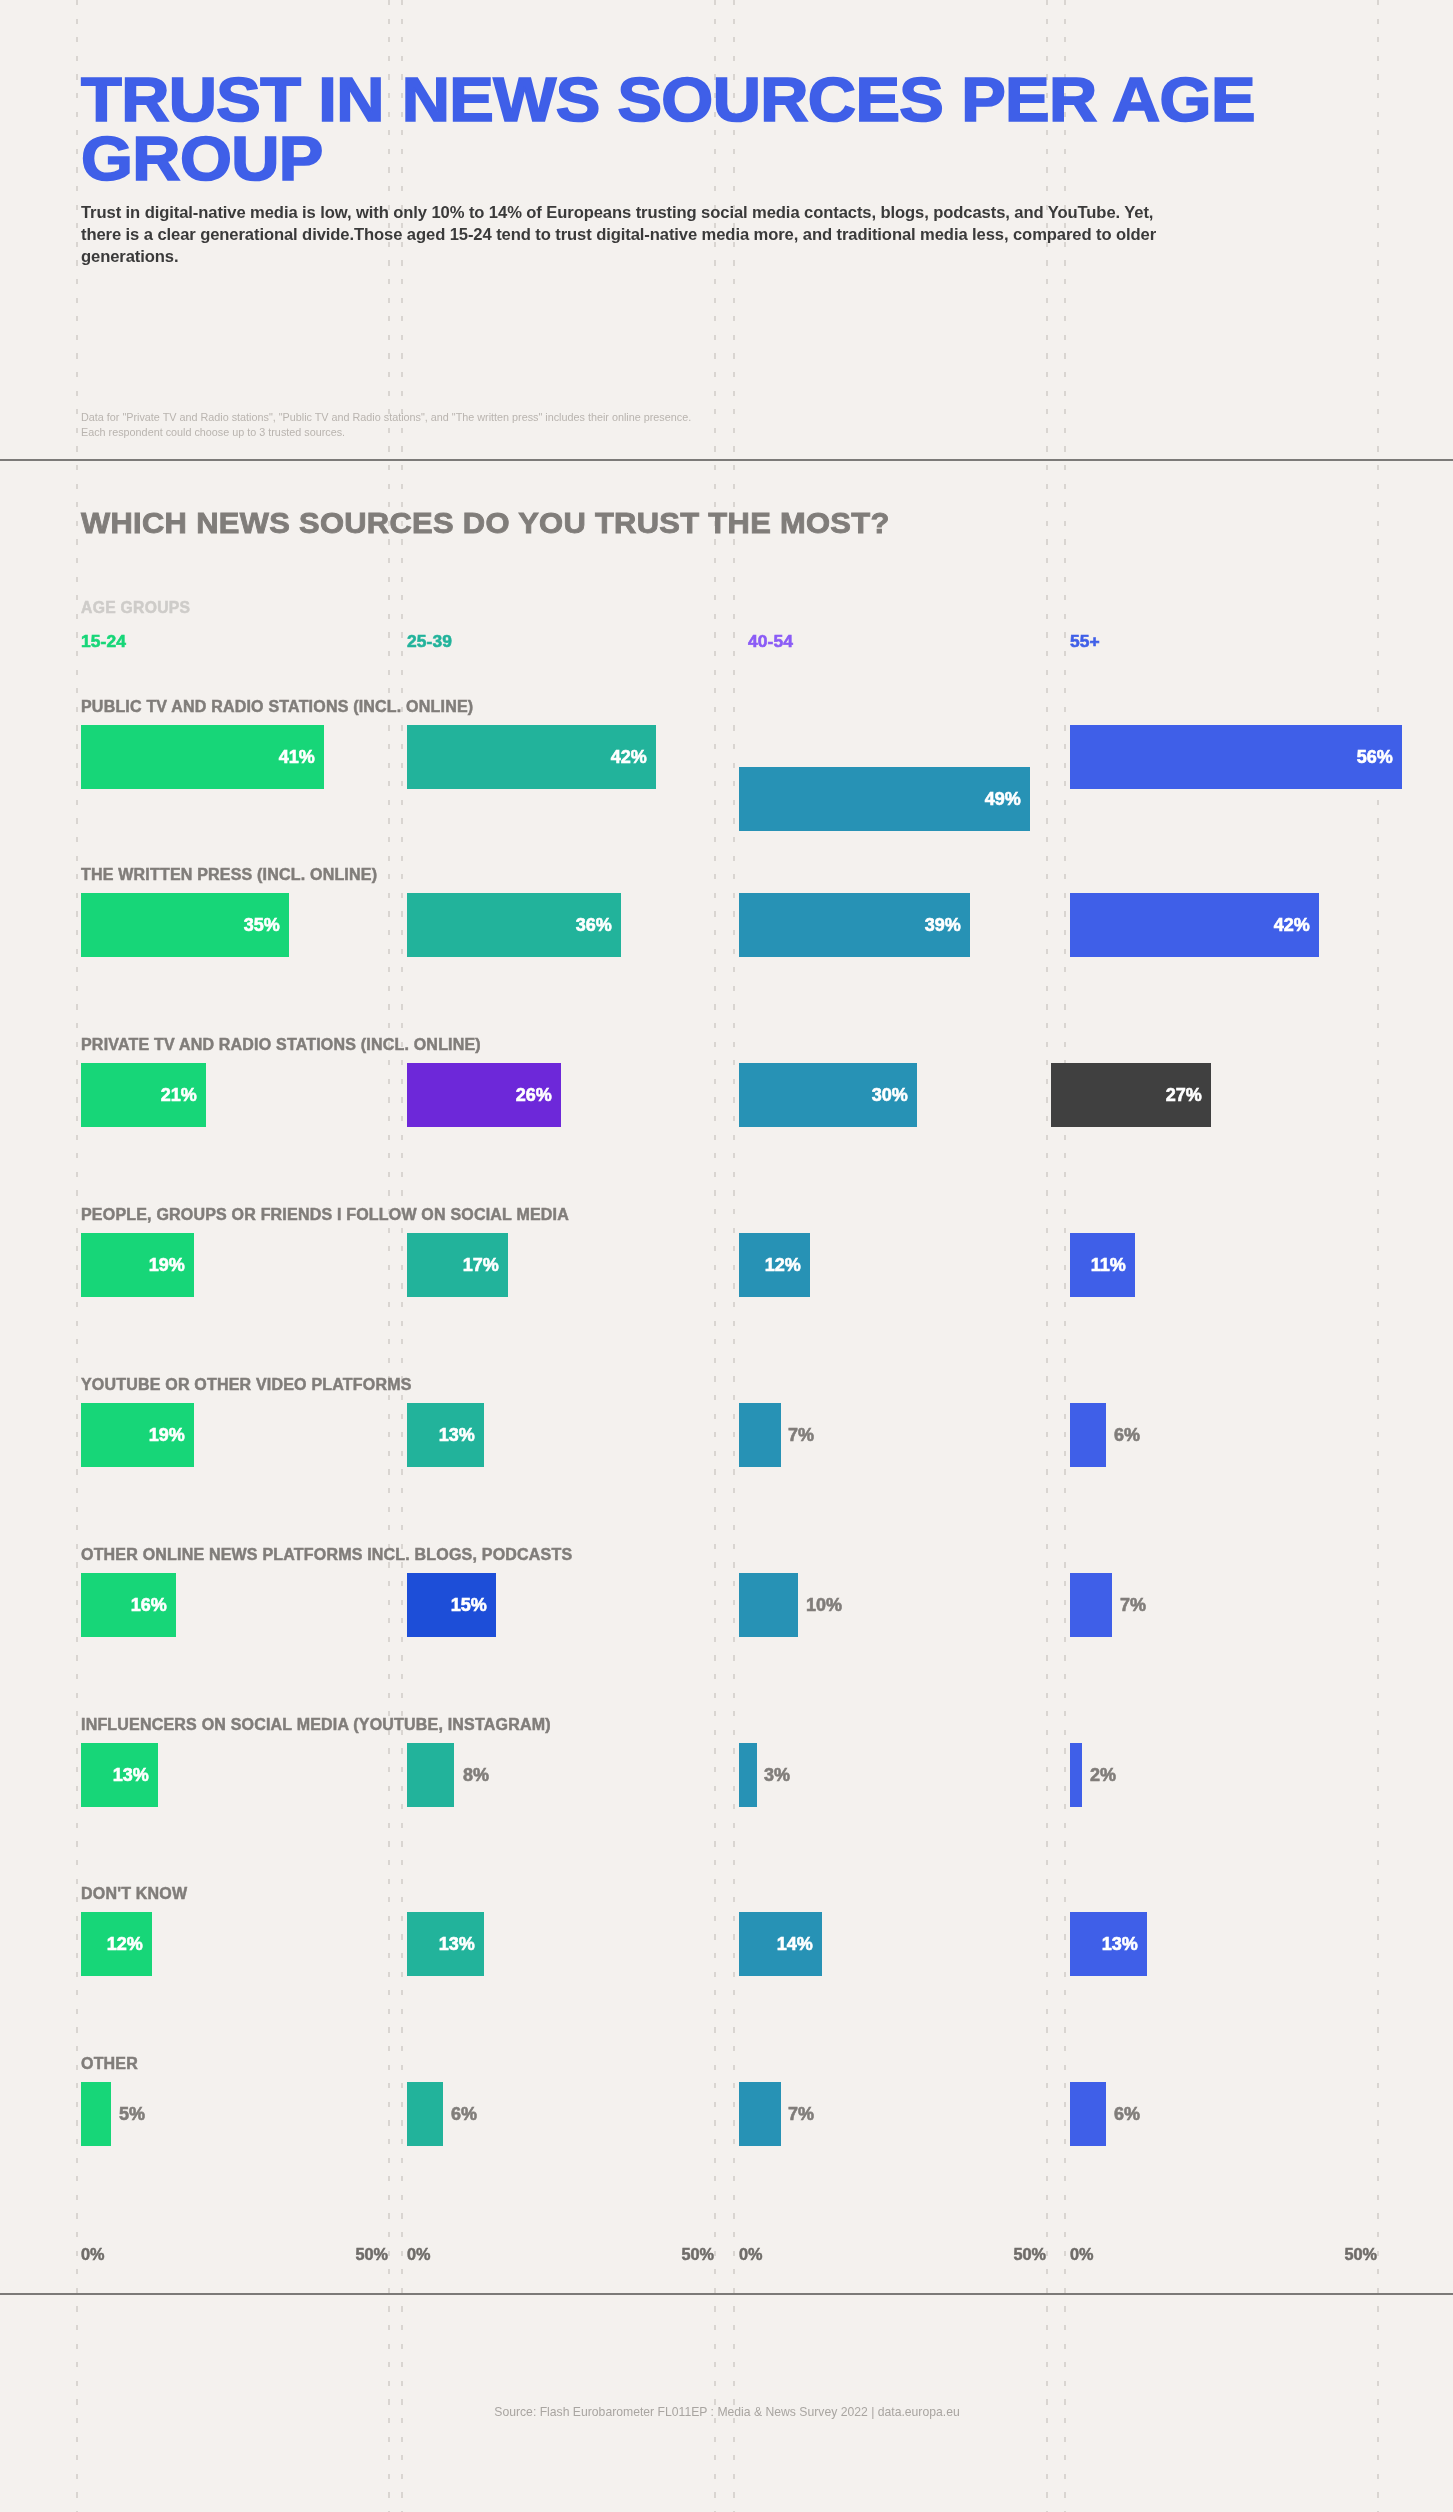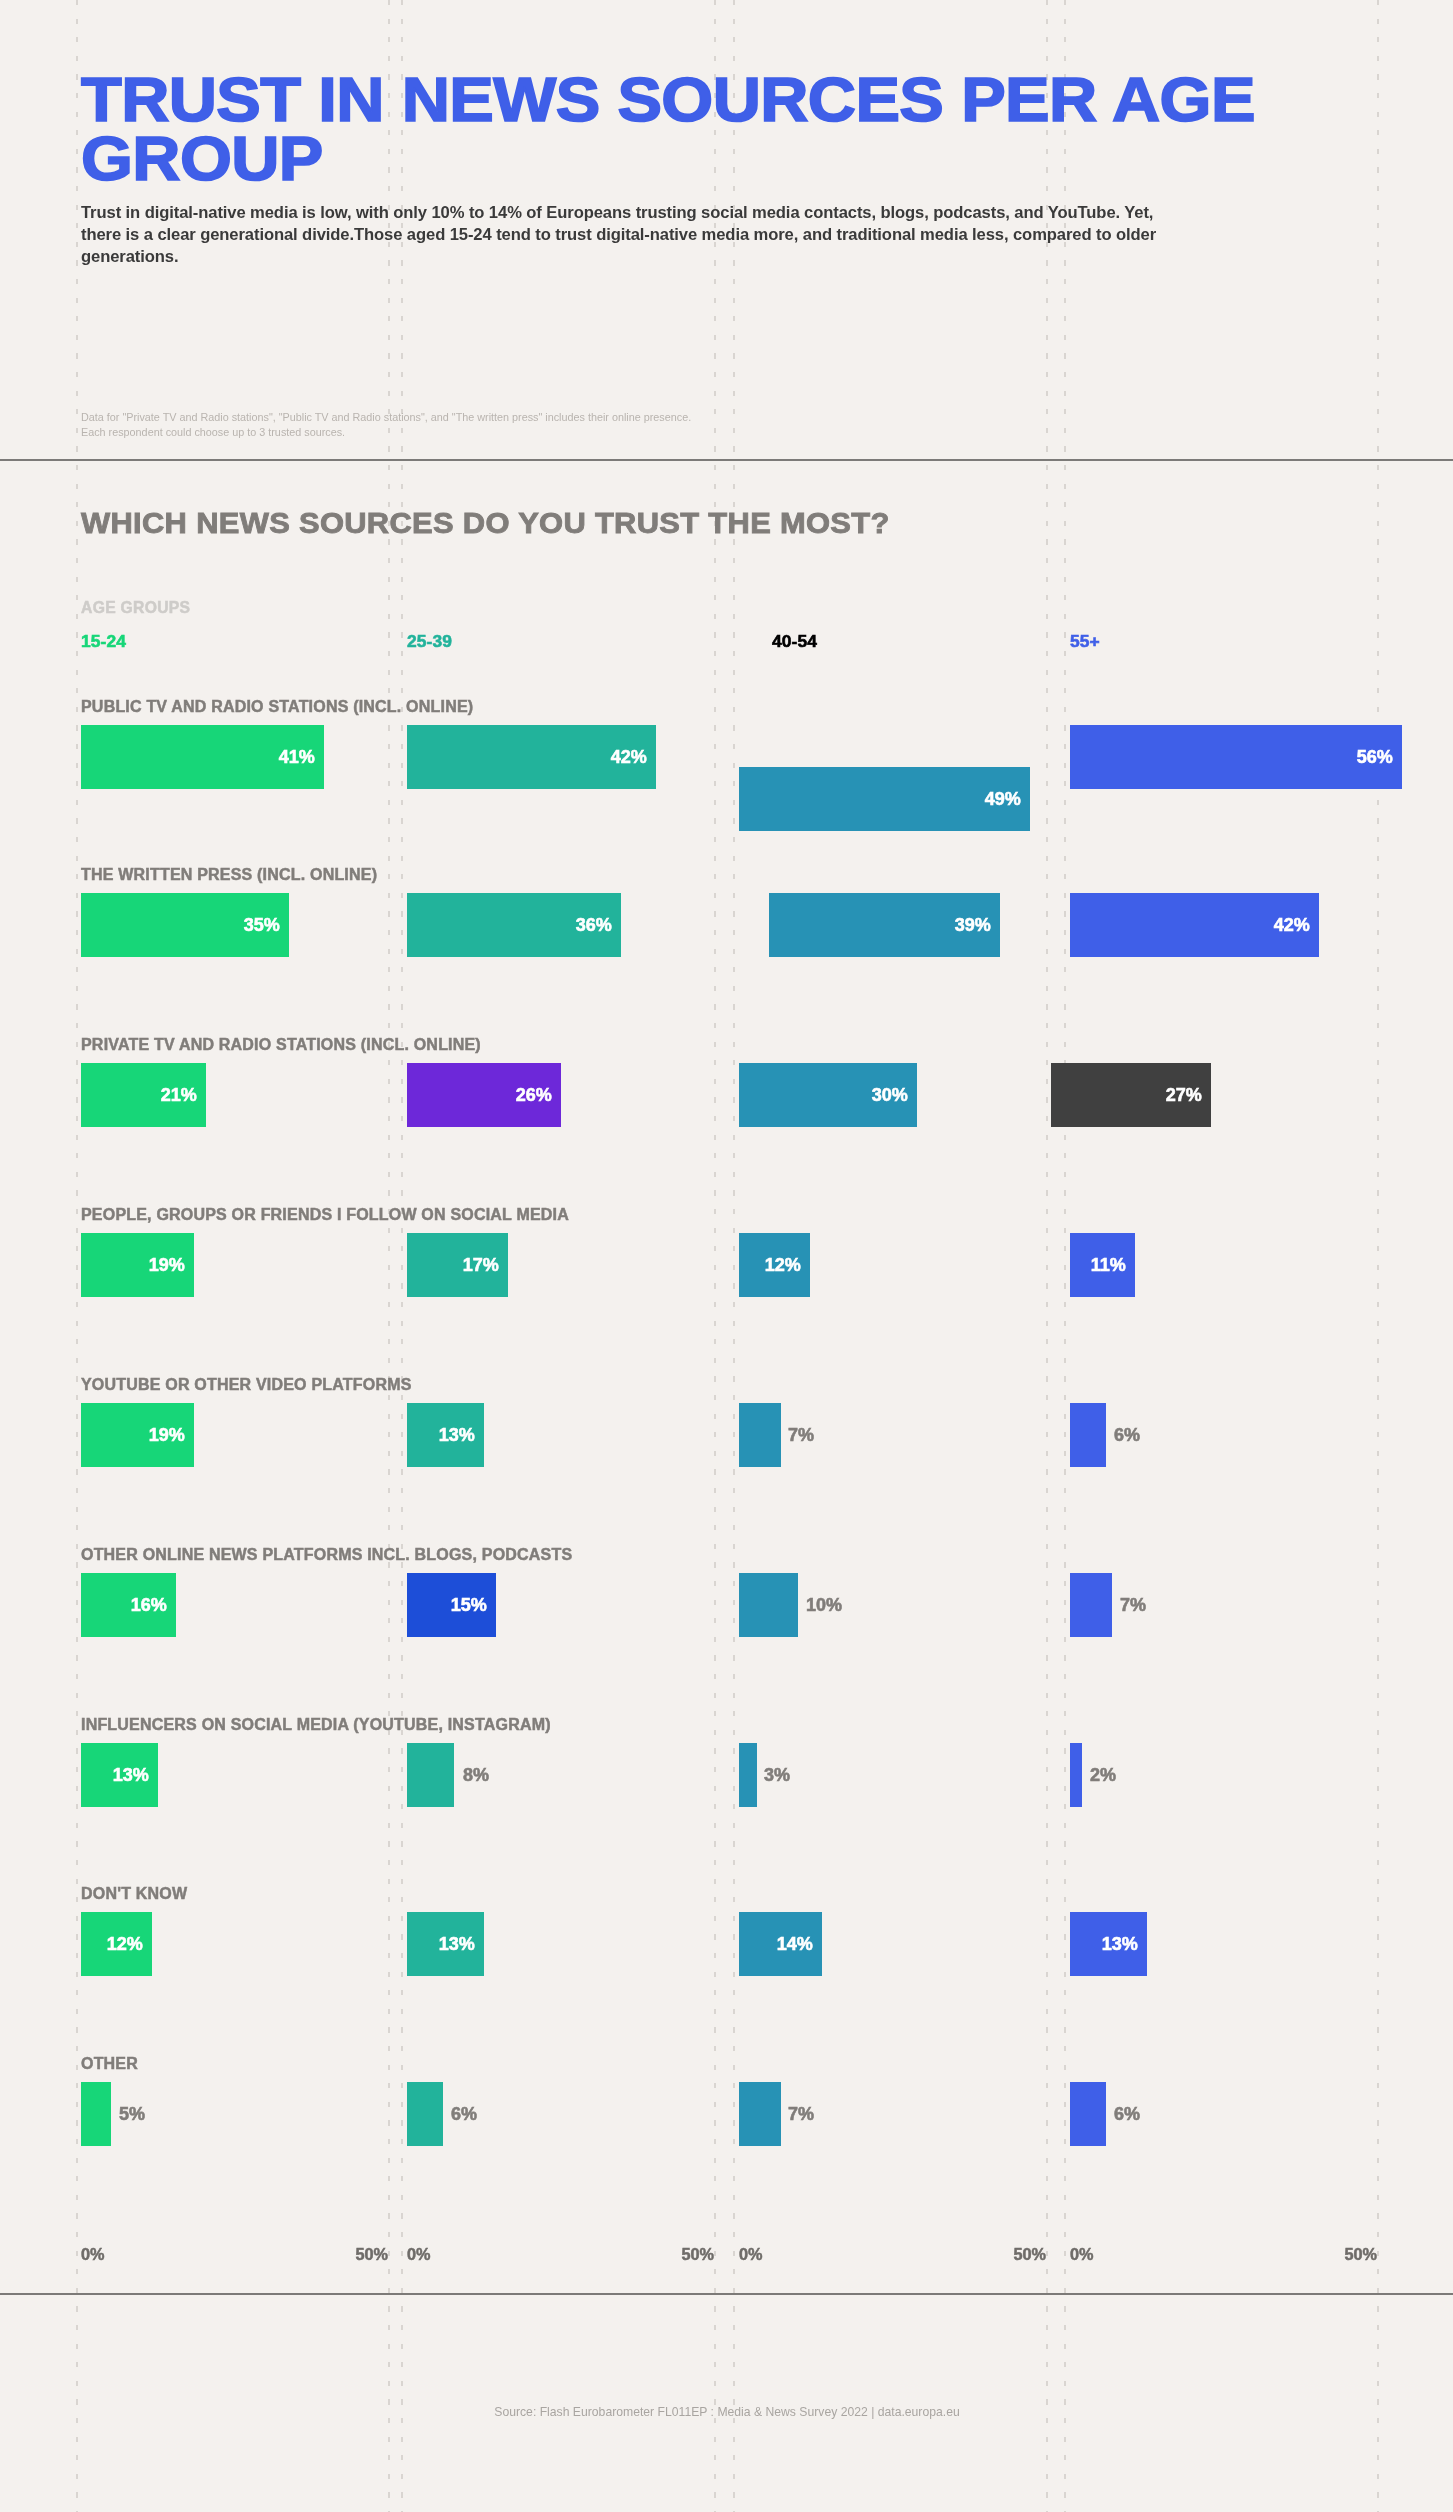--- a/index.html
+++ b/index.html
@@ -146,21 +146,21 @@
     <div>Each respondent could choose up to 3 trusted sources.</div>
   </div>
 
   <div class="rule-top"></div>
 
   <div class="chart-q">WHICH NEWS SOURCES DO YOU TRUST THE MOST?</div>
   <div class="agegroups-label">AGE GROUPS</div>
   <div id="agetags">
       <div class="age-tag" style="left: 81px; color: rgb(23, 214, 120);">15-24</div>
       <div class="age-tag" style="left: 407px; color: rgb(34, 179, 155);">25-39</div>
-      <div class="age-tag" style="left: 772px; color: #000000;">40-54</div>
+      <div class="age-tag" style="left: 748px; color: #8b5cf6;">40-54</div>
       <div class="age-tag" style="left: 1070px; color: rgb(63, 95, 232);">55+</div>
     </div>
 
   <div id="rows">
       <div class="row" style="top: 698px;">
         <div class="row-label">PUBLIC TV AND RADIO STATIONS (INCL. ONLINE)</div>
         <div class="bars">
           <div class="bar" style="left: 81px; width: 243px; background: rgb(23, 214, 120);">
             <span class="bar-val">41%</span>
           </div>
@@ -177,21 +177,21 @@
       </div>
       <div class="row" style="top: 866px;">
         <div class="row-label">THE WRITTEN PRESS (INCL. ONLINE)</div>
         <div class="bars">
           <div class="bar" style="left: 81px; width: 208px; background: rgb(23, 214, 120);">
             <span class="bar-val">35%</span>
           </div>
           <div class="bar" style="left: 407px; width: 214px; background: rgb(34, 179, 155);">
             <span class="bar-val">36%</span>
           </div>
-          <div class="bar" style="left: 769px; width: 231px; background: rgb(39, 146, 181);">
+          <div class="bar" style="left: 739px; width: 231px; background: rgb(39, 146, 181);">
             <span class="bar-val">39%</span>
           </div>
           <div class="bar" style="left: 1070px; width: 249px; background: rgb(63, 95, 232);">
             <span class="bar-val">42%</span>
           </div>
         </div>
       </div>
       <div class="row" style="top: 1036px;">
         <div class="row-label">PRIVATE TV AND RADIO STATIONS (INCL. ONLINE)</div>
         <div class="bars">

